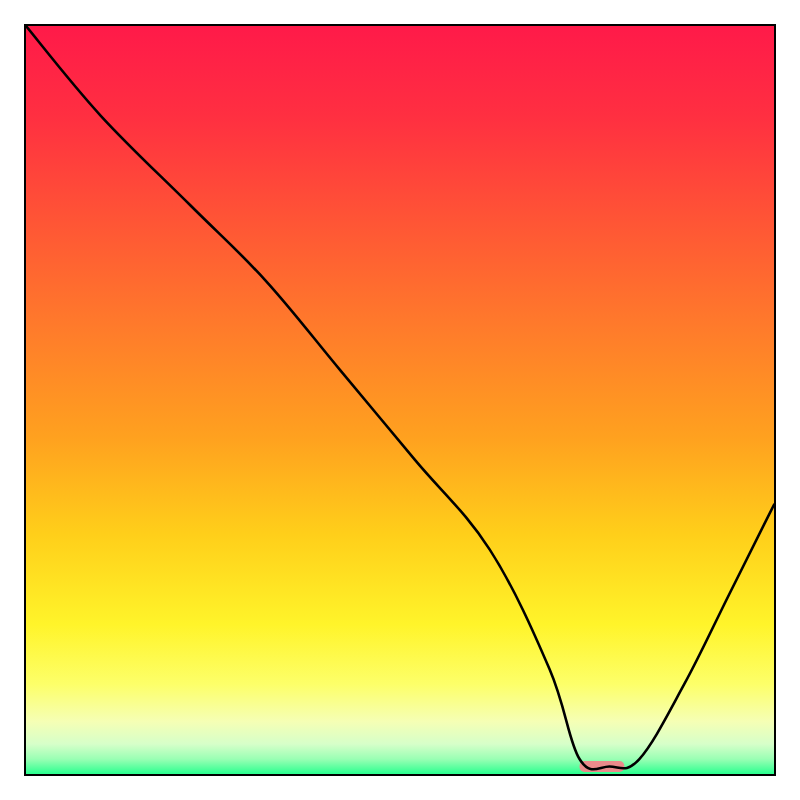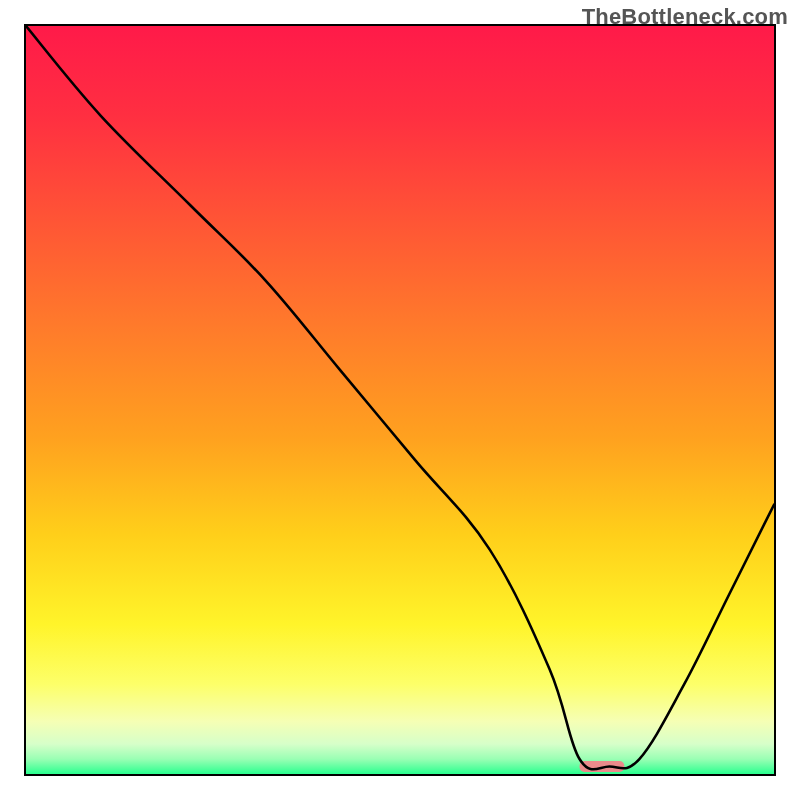--- a/index.html
+++ b/index.html
@@ -38,21 +38,20 @@
   svg {
     display: block;
     width: 100%;
     height: 100%;
   }
 </style>
 </head>
 <body>
 
 <div class="wrap">
-  <div class="watermark">TheBottleneck.com</div>
 
   <div class="plot-border">
     <svg viewBox="0 0 752 752" preserveAspectRatio="none">
       <defs>
         <linearGradient id="bg-grad" x1="0" y1="0" x2="0" y2="1">
         <stop offset="0%" stop-color="#ff1a49"></stop>
             <stop offset="12%" stop-color="#ff2f41"></stop>
             <stop offset="25%" stop-color="#ff5236"></stop>
             <stop offset="40%" stop-color="#ff7a2b"></stop>
             <stop offset="55%" stop-color="#ffa11f"></stop>

